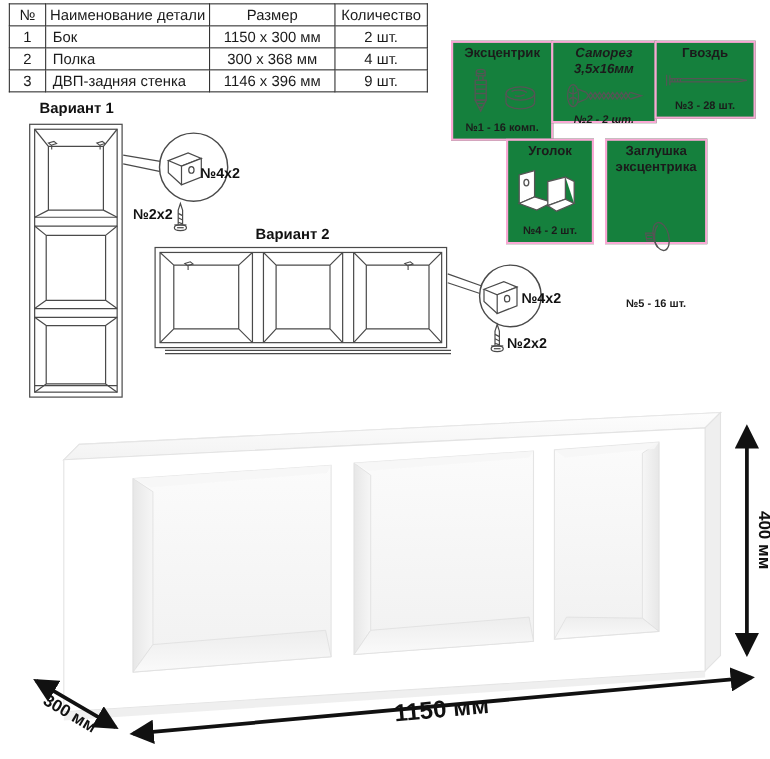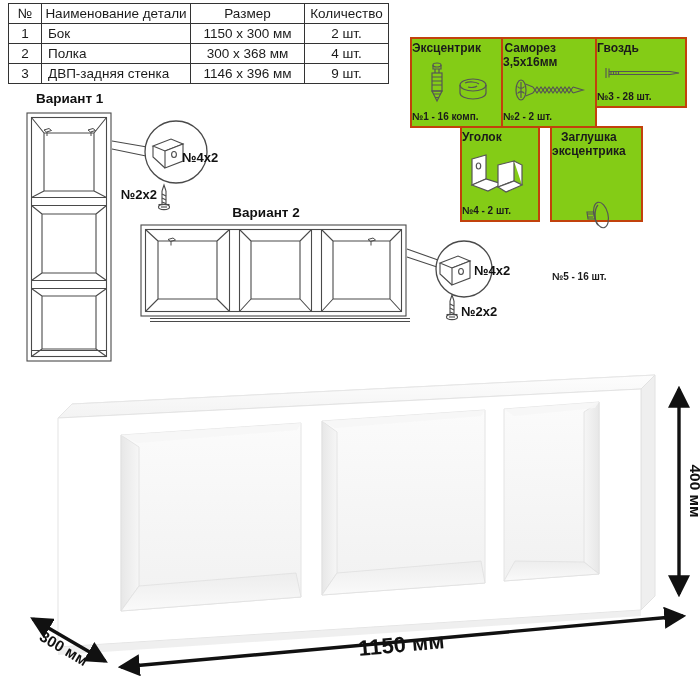--- a/index.html
+++ b/index.html
@@ -6,21 +6,21 @@
   body{width:700px;height:690px;position:relative;font-family:"Liberation Sans",sans-serif;color:#1b1b1b;overflow:hidden;}
   
   #parts-table{position:absolute;left:8px;top:3px;border-collapse:collapse;table-layout:fixed;}
   #parts-table td,#parts-table th{border:1.8px solid #333;font-size:13.5px;font-weight:normal;height:19px;padding:0 3px;text-align:center;white-space:nowrap;overflow:hidden;}
   #parts-table .c-num{width:26px;}
   #parts-table .c-name{width:142px;}
   #parts-table .c-size{width:107px;text-align:center;}
   #parts-table .c-qty{width:77px;}
   #parts-table td.name-cell{text-align:left;padding-left:6px;margin-left:27px;}
   
-  .hw-cell{position:absolute;border:2px solid #c2410c;background:#84cc16;box-sizing:border-box;display:flex;flex-direction:column;align-items:flex-start;}
+  .hw-cell{position:absolute;border:2px solid #f9a8d4;background:#15803d;box-sizing:border-box;display:flex;flex-direction:column;align-items:center;}
   .hw-title{font-size:12px;font-weight:bold;line-height:1.15;text-align:center;margin-top:3px;}
   .hw-icon{flex:1;display:flex;align-items:center;justify-content:center;width:100%;}
   .hw-qty{font-size:10px;font-weight:bold;margin-bottom:4px;text-align:center;}
   svg text{font-family:"Liberation Sans",sans-serif;}
   .lbl{font-weight:bold;fill:#111;}
 </style>
 </head>
 <body>
 
 <table id="parts-table">
@@ -67,21 +67,21 @@
         <ellipse cx="56" cy="24" rx="13" ry="6"></ellipse>
         <path d="M48,22 a9,4 0 0 1 14,1 M51,26 a6,2.5 0 0 0 9,-1"></path>
         <path d="M43,24 v8 M69,24 v8"></path>
         <path d="M43,32 a13,6 0 0 0 26,0"></path>
       </g>
     </svg>
   </div>
   <div class="hw-qty">№1 - 16 комп.</div>
 </div>
 
-<div class="hw-cell" style="left:501px;top:37px;width:96px;height:91px;">
+<div class="hw-cell" style="left:501px;top:37px;width:96px;height:75px;font-style:italic;">
   <div class="hw-title"><span>Саморез</span><br><span>3,5х16мм</span></div>
   <div class="hw-icon">
     <svg width="84" height="34" viewBox="0 0 84 34">
       <g stroke="#555" stroke-width="1.2" fill="none">
         <ellipse cx="14" cy="17" rx="5" ry="10"></ellipse>
         <path d="M14,9 v16 M10.5,13.5 c2,2.5 5,2.5 7,0 M10.5,20.5 c2,-2.5 5,-2.5 7,0"></path>
         <path d="M18.5,11 L26,14 M18.5,23 L26,20"></path>
         <path d="M26,14 l4,6 l4,-6 l4,6 l4,-6 l4,6 l4,-6 l4,6 l4,-6 l4,6 l4,-6"></path>
         <path d="M26,20 l4,-6 l4,6 l4,-6 l4,6 l4,-6 l4,6 l4,-6 l4,6 l4,-6 l4,6"></path>
         <path d="M66,14 L76,17 L66,20"></path>

